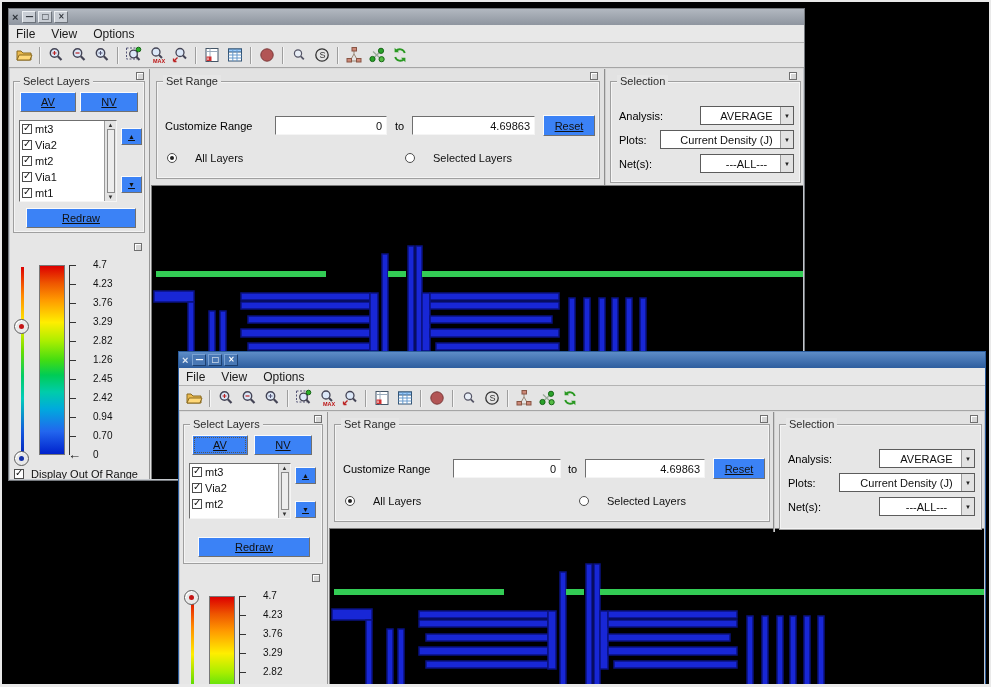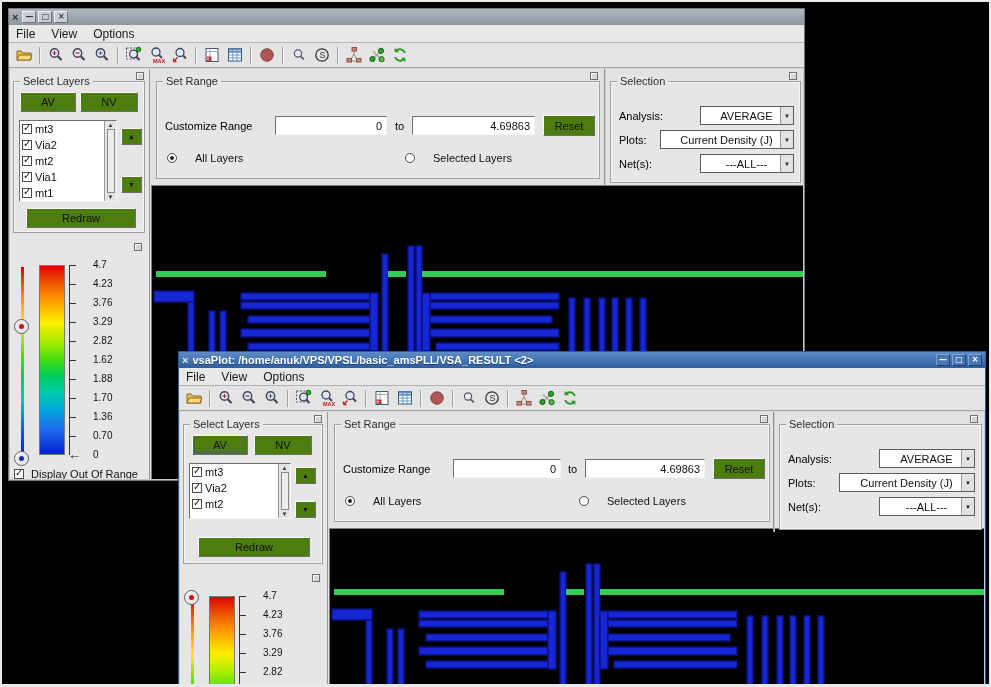--- a/index.html
+++ b/index.html
@@ -28,21 +28,21 @@
   .tbi { width:21px; height:21px; display:flex; align-items:center; justify-content:center; }
   .tbsep { width:1px; height:17px; background:#9e9e9e; box-shadow:1px 0 0 #f5f5f5; margin:0 3px; }
   .content { position:absolute; left:1px; right:1px; bottom:1px; top:60px; background:#e2e2e2; overflow:hidden; }
 
   
   .leftcol { position:absolute; left:0; top:0; bottom:0; background:#e6e6e6; border-right:1px solid #969696; }
   .w1 .leftcol { width:140px; } .w2 .leftcol { width:148px; }
   .panel { position:absolute; border:1px solid #9f9f9f; box-shadow:inset 0 0 0 1px #f4f4f4; }
   .ptitle { position:absolute; top:-7px; left:6px; background:#e6e6e6; padding:0 3px; font-size:11px; color:#2c2c2c; white-space:nowrap; }
   .pin { position:absolute; width:8px; height:8px; background:#d6d6d6; border:1px solid #6f6f6f; box-shadow:inset 1px 1px 0 #fff; }
-  .btn { background:#4d7c0f; border:1px solid; border-color:#fbfbfb #6f6f6f #6f6f6f #fbfbfb; font-size:11px; color:#111; display:flex; align-items:center; justify-content:center; position:absolute; }
+  .btn { background:#3b82f6; border:1px solid; border-color:#fbfbfb #6f6f6f #6f6f6f #fbfbfb; font-size:11px; color:#111; display:flex; align-items:center; justify-content:center; position:absolute;text-decoration:underline; }
   .btn.focus { outline:1px dotted #555; outline-offset:-3px; }
   .input { position:absolute; background:#fff; border:1px solid; border-color:#6f6f6f #f5f5f5 #f5f5f5 #6f6f6f; font-size:11px; color:#111; display:flex; align-items:center; justify-content:flex-end; padding:0 4px; }
   .combo { position:absolute; background:#fff; border:1px solid #5c5c5c; height:19px; display:flex; align-items:center; font-size:11px; color:#111; }
   .combo .ctext { flex:1; text-align:center; white-space:nowrap; overflow:hidden;padding-left:12px; }
   .combo .carr { width:13px; align-self:stretch; border-left:1px solid #9a9a9a; background:#e2e2e2; display:flex; align-items:center; justify-content:center; font-size:6px; color:#222; }
   .radio { width:10px; height:10px; border-radius:50%; border:1px solid #4c4c4c; background:#fff; display:inline-block; position:relative; flex:none; }
   .radio.on::after { content:""; position:absolute; inset:2px; border-radius:50%; background:#222; }
   .cb { width:10px; height:10px; border:1px solid #4c4c4c; background:#fff; display:inline-block; position:relative; flex:none; }
   .cb.on::after { content:"\2713"; position:absolute; top:-3px; left:0; font-size:10px; color:#111; }
   .rrow { position:absolute; display:flex; align-items:center; gap:18px; font-size:11px; color:#111; }
@@ -313,33 +313,33 @@
           <div class="trow" style="top:67px;">
                 <span class="tick"></span>
                 <span class="tlab">3.29</span>
               </div>
           <div class="trow" style="top:86px;">
                 <span class="tick"></span>
                 <span class="tlab">2.82</span>
               </div>
           <div class="trow" style="top:105px;">
                 <span class="tick"></span>
-                <span class="tlab">1.62</span>
+                <span class="tlab">1.26</span>
               </div>
           <div class="trow" style="top:124px;">
                 <span class="tick"></span>
-                <span class="tlab">1.88</span>
+                <span class="tlab">2.45</span>
               </div>
           <div class="trow" style="top:143px;">
                 <span class="tick"></span>
-                <span class="tlab">1.70</span>
+                <span class="tlab">2.42</span>
               </div>
           <div class="trow" style="top:162px;">
                 <span class="tick"></span>
-                <span class="tlab">1.36</span>
+                <span class="tlab">0.94</span>
               </div>
           <div class="trow" style="top:181px;">
                 <span class="tick"></span>
                 <span class="tlab">0.70</span>
               </div>
           <div class="trow" style="top:200px;">
                 <span class="tick" style="width:0;"></span>
                 <span class="tlab">0</span>
               </div>
           <span class="zarrow">←</span>
@@ -389,21 +389,20 @@
               <span class="carr">▼</span>
             </span>
       </div>
     </div>
   </div>
 
 
   <div class="win w2" style="left:176px;top:349px;width:808px;height:400px;z-index:2;">
     <div class="tbar">
       <span class="wicon">×</span>
-      <span class="ttl">vsaPlot: /home/anuk/VPS/VPSL/basic_amsPLL/VSA_RESULT &lt;2&gt;</span>
       <span class="wbtns">
         <span class="wb">—</span>
         <span class="wb">□</span>
         <span class="wb">×</span>
       </span>
     </div>
     <div class="menubar">
       <span>File</span>
       <span>View</span>
       <span>Options</span>

